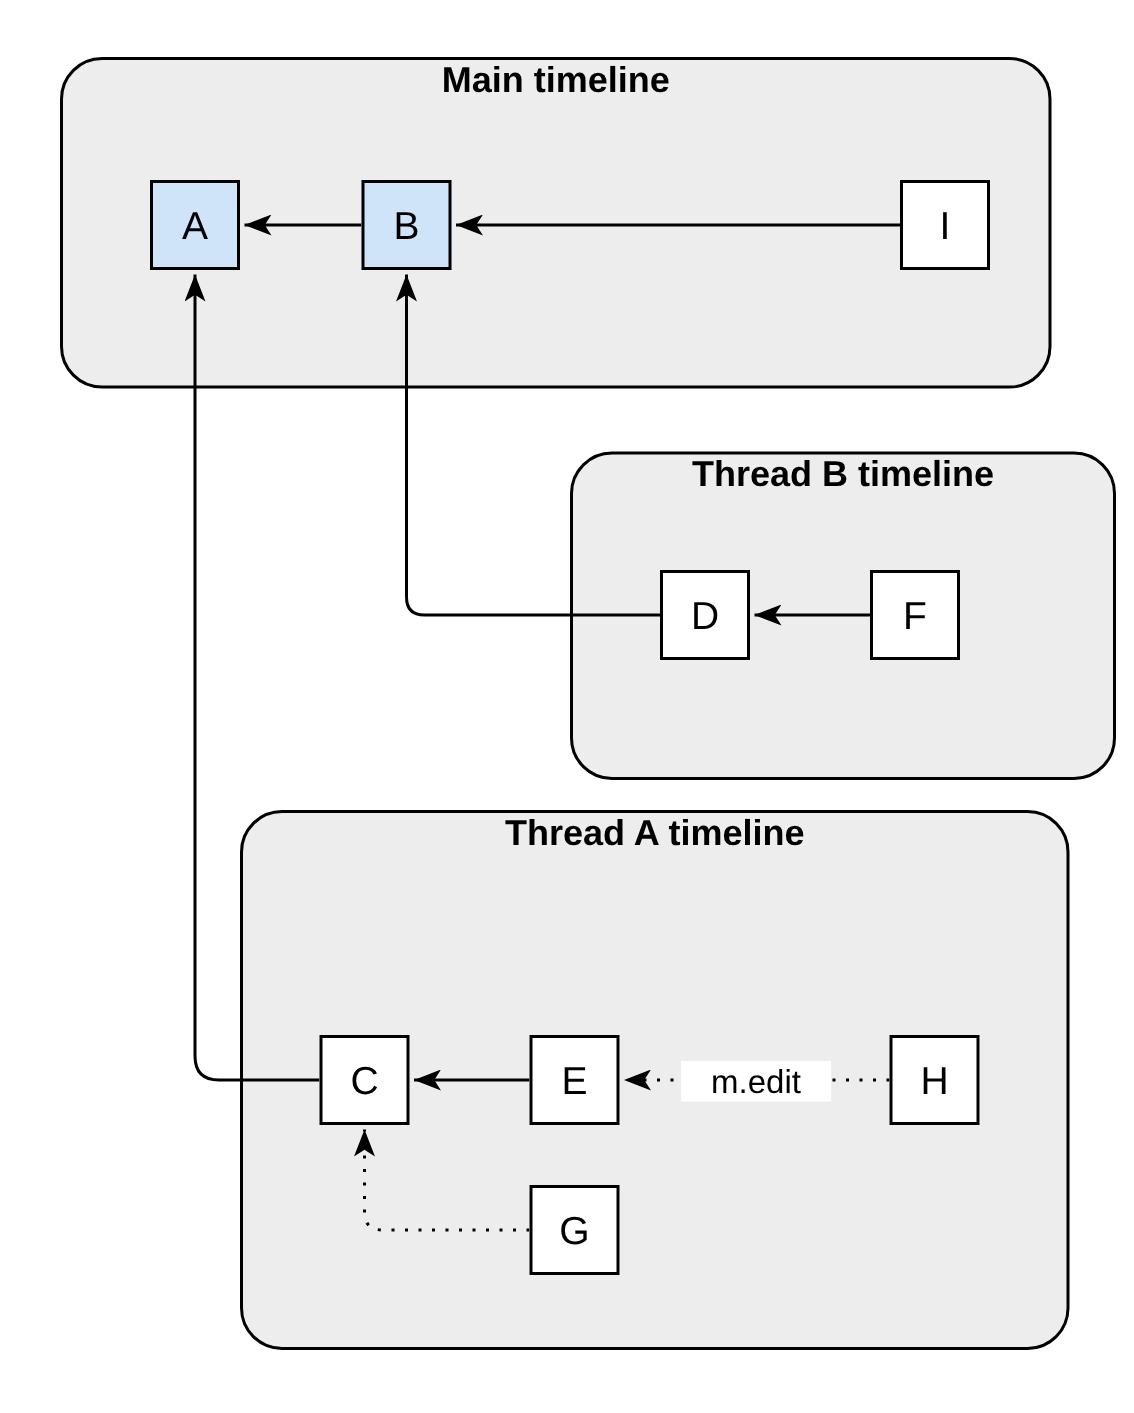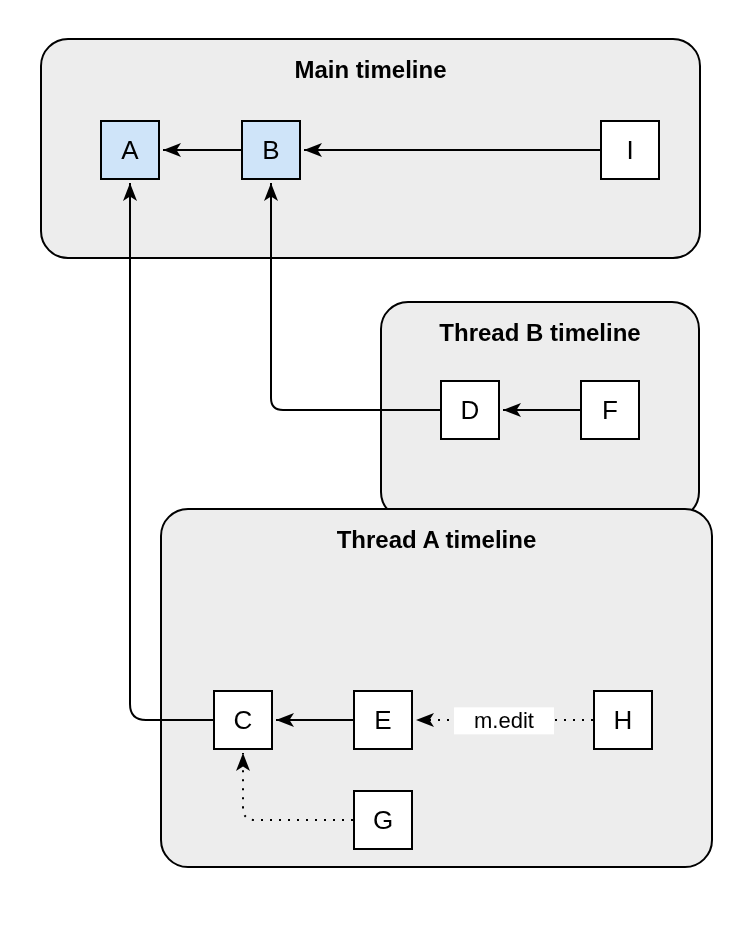--- a/index.html
+++ b/index.html
@@ -22,21 +22,21 @@
     overflow:hidden;
   }
   .timeline{
     position:absolute;
     background:var(--container-fill);
     border:2px solid var(--container-border);
     border-radius:28px;
   }
   .tl-title{
     margin:0;
-    padding-top:16px;
+    padding-top:0;
     text-align:center;
     font-size:24px;
     line-height:1.2;
     font-weight:bold;
     color:var(--text);
   }
   .node{
     position:absolute;
     width:60px;height:60px;
     background:var(--node-fill);
@@ -70,25 +70,25 @@
 </style>
 </head>
 <body>
 
 <div class="canvas">
 
   <section class="timeline" style="left:40px;top:38px;width:661px;height:221px;">
     <h2 class="tl-title">Main timeline</h2>
   </section>
 
-  <section class="timeline" style="left:380px;top:301px;width:320px;height:219px;">
+  <section class="timeline" style="left:380px;top:301px;width:364px;height:219px;">
     <h2 class="tl-title">Thread B timeline</h2>
   </section>
 
-  <section class="timeline" style="left:160px;top:508px;width:553px;height:360px;">
+  <section class="timeline" style="left:160px;top:540px;width:553px;height:360px;">
     <h2 class="tl-title">Thread A timeline</h2>
   </section>
 
   <svg class="edges" width="756" height="942" viewBox="0 0 756 942">
     <defs>
       <marker id="arrow" viewBox="0 0 18 14" refX="18" refY="7" markerWidth="18" markerHeight="14" markerUnits="userSpaceOnUse" orient="auto">
         <path class="arrowhead" d="M0,0 L18,7 L0,14 L4.5,7 Z"></path>
       </marker>
     </defs>
 

